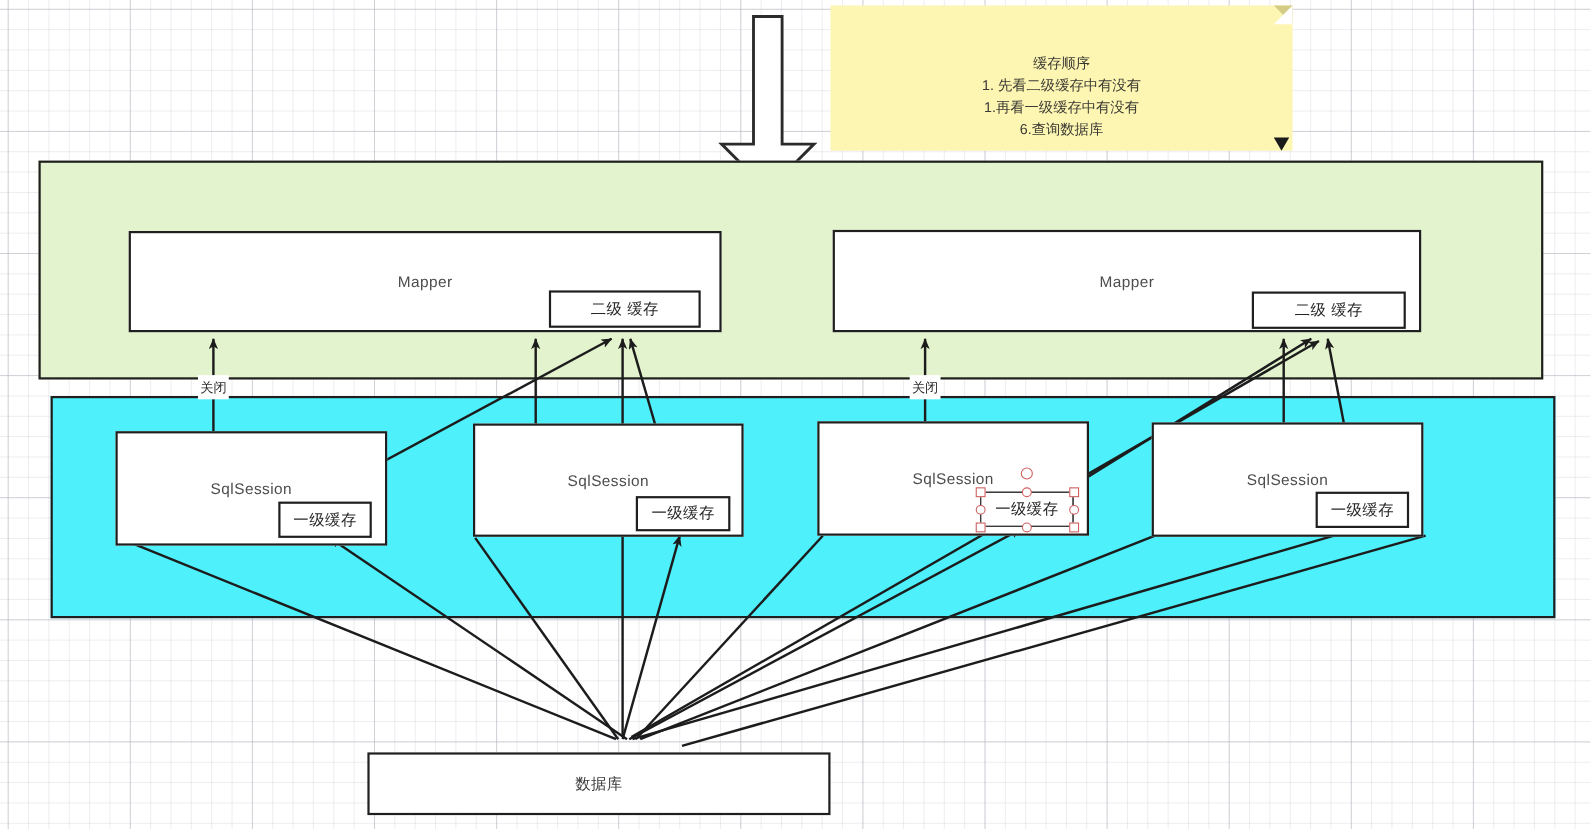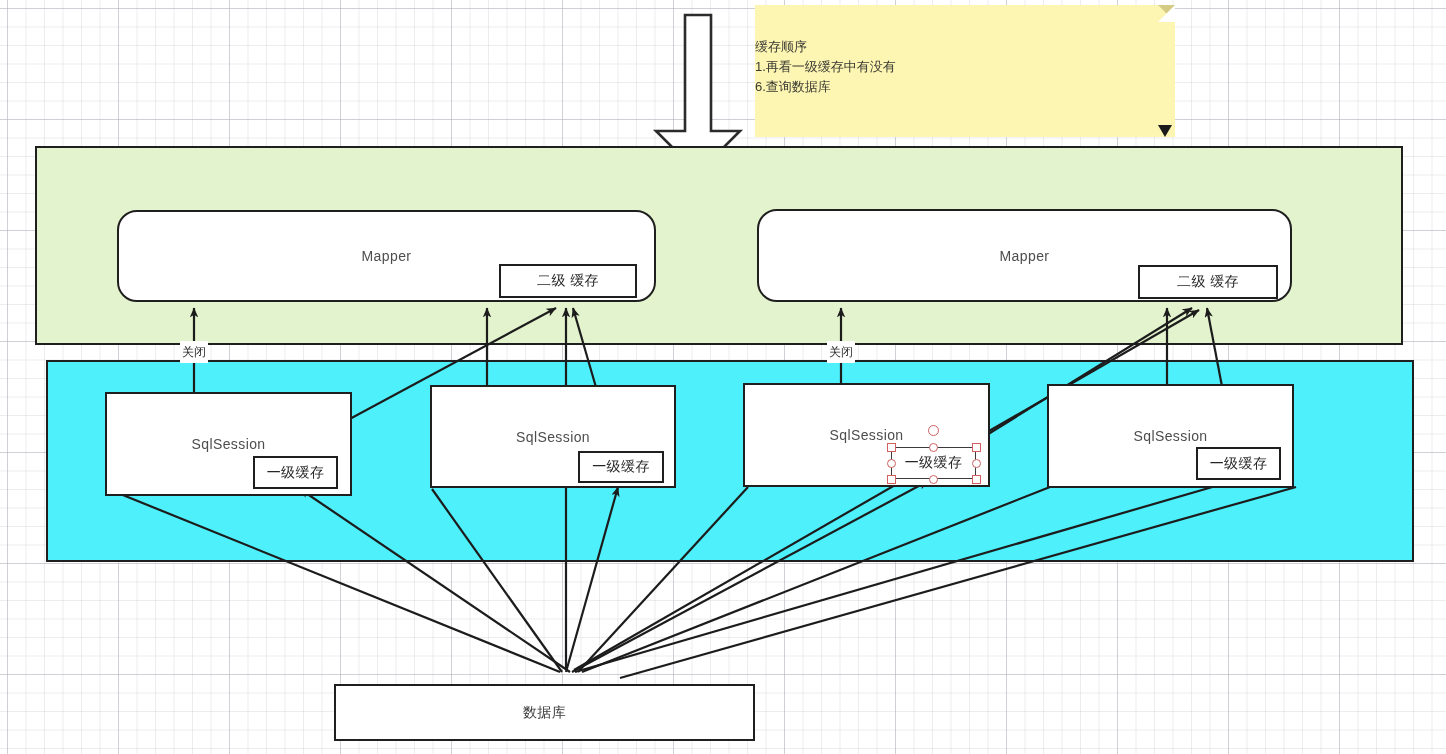--- a/index.html
+++ b/index.html
@@ -40,35 +40,36 @@
     letter-spacing: 0.4px;
     white-space: nowrap;
   }
   .band {
     position: absolute;
     border: 2px solid #1f1f1f;
   }
   .band.green { background: #e3f3cd; }
   .band.cyan  { background: #4ef0fb; }
 
-  .mapper  { font-size: 14px; color: #4d4d4d; border-radius: 20px; }
+  .mapper  { font-size: 14px; color: #4d4d4d; }
   .session { font-size: 14px; color: #4d4d4d; }
   .cache   { font-size: 14px; color: #262626; }
   .db      { font-size: 14px; color: #3b3b3b; }
 
   
   #note {
     position: absolute;
     left: 755px; top: 5px;
     width: 420px; height: 132px;
     background: #fdf5b2;
     color: #3a3a33;
     font-size: 13px;
     line-height: 20px;
-    padding-top: 32px;
+    text-align: center;
+    padding-top: 43px;
     overflow: visible;
   }
   #note .fold {
     position: absolute;
     right: 0; top: 0;
     width: 0; height: 0;
     border-top: 17px solid #d4cc85;
     border-left: 17px solid transparent;
   }
   #note .fold2 {
@@ -135,20 +136,21 @@
 <div id="canvas">
 
   <svg class="overlay">
     <polygon points="685,15 711,15 711,131 740,131 698,173 656,131 685,131" fill="#ffffff" stroke="#2b2b2b" stroke-width="2.6" stroke-linejoin="miter"></polygon>
   </svg>
 
   <div id="note">
     <span class="fold"></span>
     <span class="fold2"></span>
     <span class="nline">缓存顺序</span>
+    <span class="nline">1. 先看二级缓存中有没有</span>
     <span class="nline">1.再看一级缓存中有没有</span>
     <span class="nline">6.查询数据库</span>
     <span class="marker"></span>
   </div>
 
   <div class="band green" style="left:35px; top:146px; width:1368px; height:199px;"></div>
 
   <div class="band cyan" style="left:46px; top:360px; width:1368px; height:202px;"></div>
 
   <svg class="overlay">

